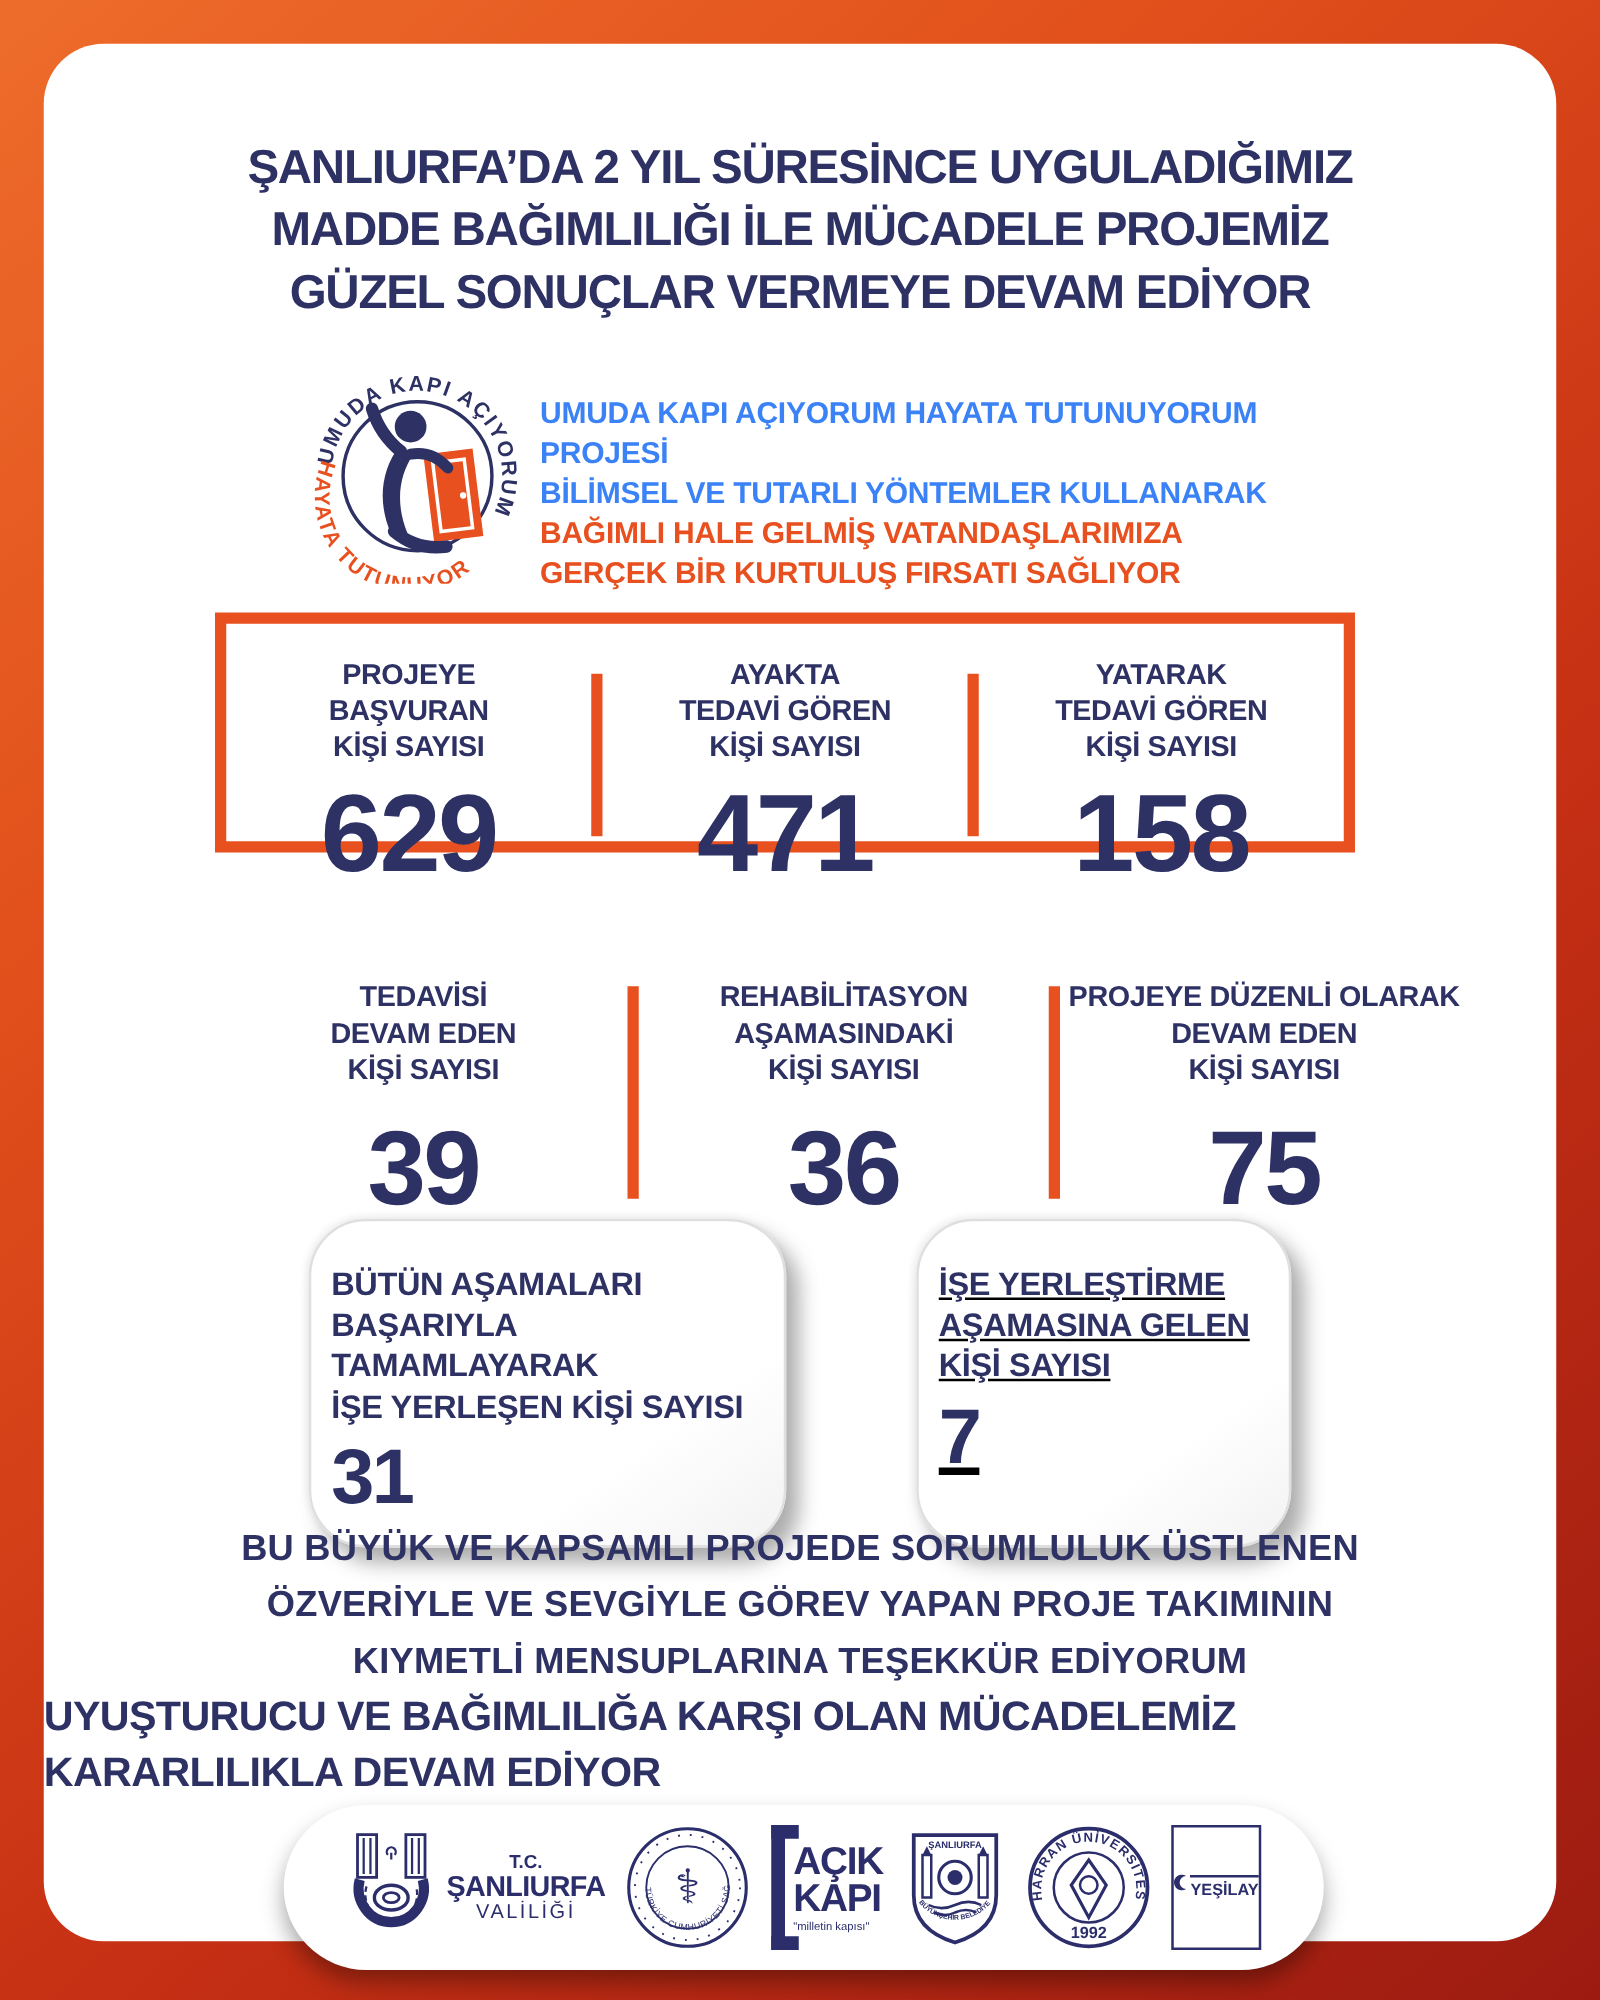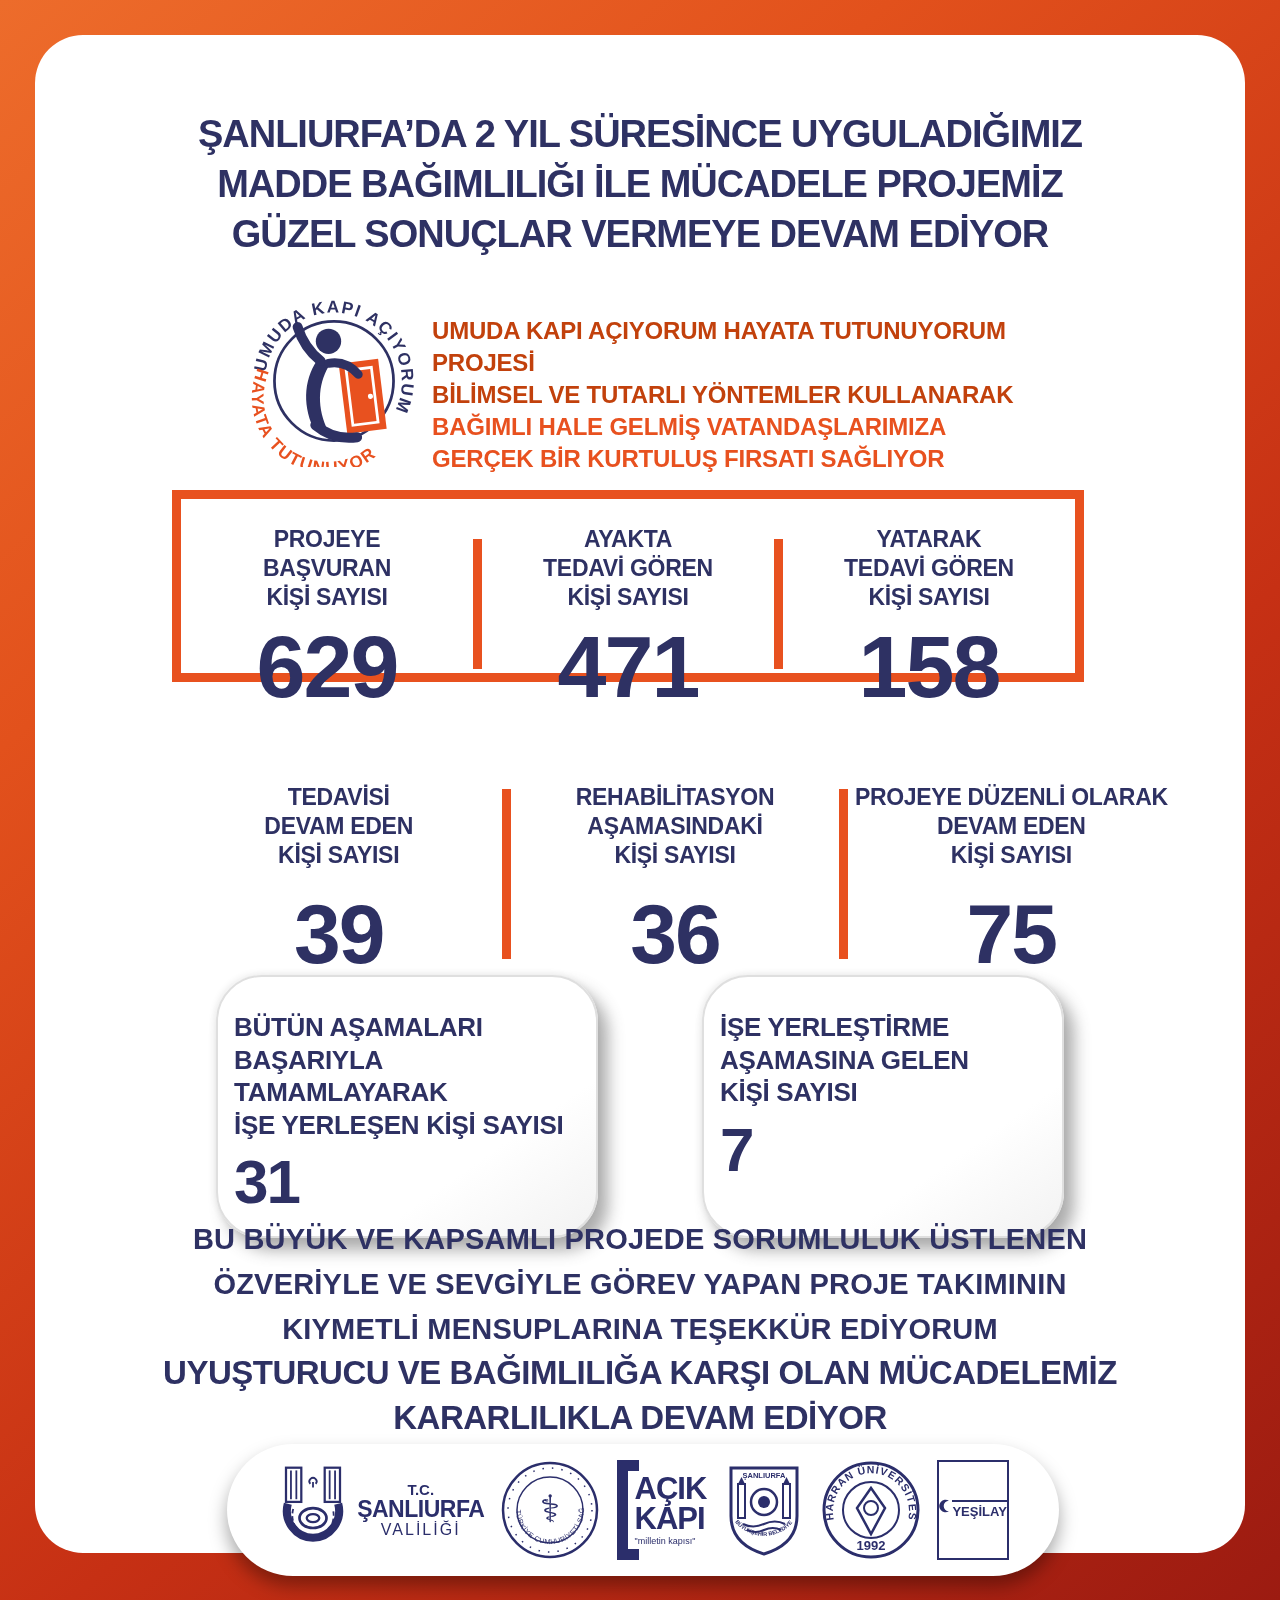--- a/index.html
+++ b/index.html
@@ -24,21 +24,21 @@
   }
 
   
   .project-row{
     position:absolute; top:252px; left:215px; width:860px;
     display:flex; align-items:center; gap:14px;
   }
   .umuda-logo{ flex:0 0 auto; }
   .desc{ padding-top:28px; }
   .desc div{ font-size:24px; line-height:1.33; font-weight:bold; letter-spacing:-0.2px; }
-  .desc .light{ color:#c2410c; }
+  .desc .light{ color:#3b82f6; }
   .desc .strong{ color:#E8511F; }
 
   
   .stats-box{
     position:absolute; top:455px; left:137px; width:912px; height:192px;
     border:9px solid #E8511F;
   }
   .stats-box-title{
     position:absolute; top:-26px; left:50%; transform:translateX(-50%);
     background:#ffffff; padding:0 18px; color:#E8511F;
@@ -70,33 +70,33 @@
     position:absolute; top:940px; left:0; width:1210px;
     display:flex; justify-content:center; gap:104px;
   }
   .hbox{
     background:linear-gradient(145deg,#ffffff 70%,#f2f2f2 100%);
     border:2px solid #DFDFDF; border-radius:46px;
     box-shadow:10px 12px 16px rgba(70,70,70,0.45), -2px -2px 6px rgba(0,0,0,0.06);
     text-align:left; padding:34px 16px 24px;
   }
   .hbox-1{ width:382px; }
-  .hbox-2{ width:362px; }
+  .hbox-2{ width:300px;text-decoration:underline; }
   .hbox .stat-label{ font-size:26px; }
   .hbox .stat-value{ font-size:62px; margin-top:12px; }
 
   
   .thanks{
     position:absolute; top:1182px; left:0; width:1210px;
     text-align:center; color:#2E3163; font-weight:bold;
     font-size:29px; line-height:1.55; letter-spacing:0.2px;
   }
   .closing{
     position:absolute; top:1316px; left:0; width:1210px;
-    text-align:center; color:#2E3163; font-weight:bold;
+    color:#2E3163; font-weight:bold;
     font-size:33px; line-height:1.35; letter-spacing:-0.5px;
   }
 
   
   .footer-pill{
     position:absolute; left:227px; top:1444px; width:832px; height:132px;
     background:#ffffff; border-radius:66px;
     box-shadow:0 10px 18px rgba(0,0,0,0.35);
     display:flex; align-items:center; justify-content:space-evenly;
     padding:0 34px;

